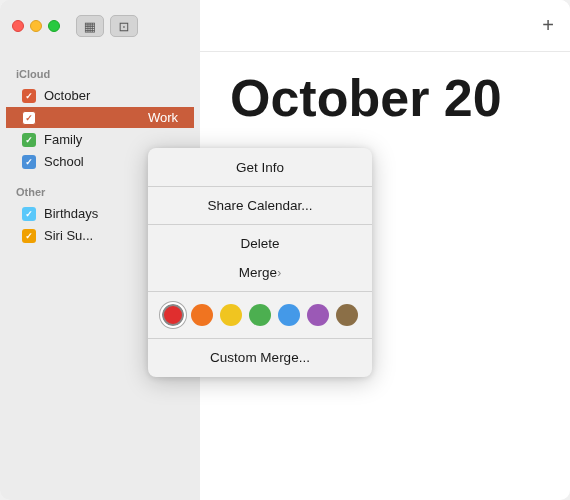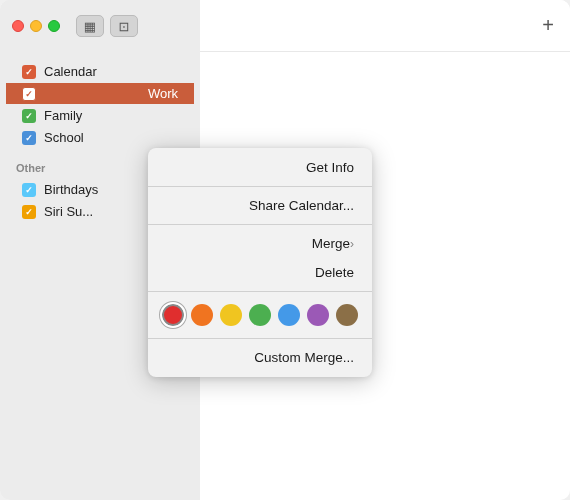--- a/index.html
+++ b/index.html
@@ -195,21 +195,21 @@
       border-radius: 8px;
       box-shadow: 0 4px 24px rgba(0,0,0,0.22), 0 1px 6px rgba(0,0,0,0.12);
       min-width: 210px;
       padding: 5px 0;
       z-index: 100;
     }
 
     .menu-item {
       display: flex;
       align-items: center;
-      justify-content: flex-end;
+      justify-content: center;
       padding: 7px 18px;
       font-size: 13.5px;
       color: #1a1a1a;
       cursor: pointer;
     }
 
     .menu-separator {
       height: 1px;
       background: #d0d0d0;
       margin: 4px 0;
@@ -279,24 +279,25 @@
         <div class="titlebar-btn">
           <span>▦</span>
         </div>
         <div class="titlebar-btn">
           <span>⊡</span>
         </div>
       </div>
     </div>
 
     <div class="sidebar-content">
+      <div class="section-label">iCloud</div>
 
       <div class="calendar-item">
         <span class="checkbox checked-red"></span>
-        <span class="item-label">Calendar</span>
+        <span class="item-label">October</span>
       </div>
 
       <div class="calendar-item selected">
         <span class="checkbox selected-white"></span>
         <span class="item-label">Work</span>
       </div>
 
       <div class="calendar-item">
         <span class="checkbox checked-green"></span>
         <span class="item-label">Family</span>
@@ -318,37 +319,40 @@
         <span class="checkbox checked-orange"></span>
         <span class="item-label">Siri Su...</span>
       </div>
     </div>
   </div>
 
   <div class="main-area">
     <div class="main-titlebar">
       <button class="add-btn">+</button>
     </div>
+    <div class="main-content">
+      <div class="month-title">October 20</div>
+    </div>
   </div>
 
   <div class="context-menu">
     <div class="menu-item">
       <span>Get Info</span>
     </div>
     <div class="menu-separator"></div>
     <div class="menu-item">
       <span>Share Calendar...</span>
     </div>
     <div class="menu-separator"></div>
+    <div class="menu-item">
+      <span>Delete</span>
+    </div>
     <div class="menu-item">
       <span>Merge</span>
       <span class="chevron">›</span>
-    </div>
-    <div class="menu-item">
-      <span>Delete</span>
     </div>
     <div class="menu-separator"></div>
     <div class="color-row">
       <div class="color-dot c-red selected"></div>
       <div class="color-dot c-orange"></div>
       <div class="color-dot c-yellow"></div>
       <div class="color-dot c-green"></div>
       <div class="color-dot c-blue"></div>
       <div class="color-dot c-purple"></div>
       <div class="color-dot c-brown"></div>

